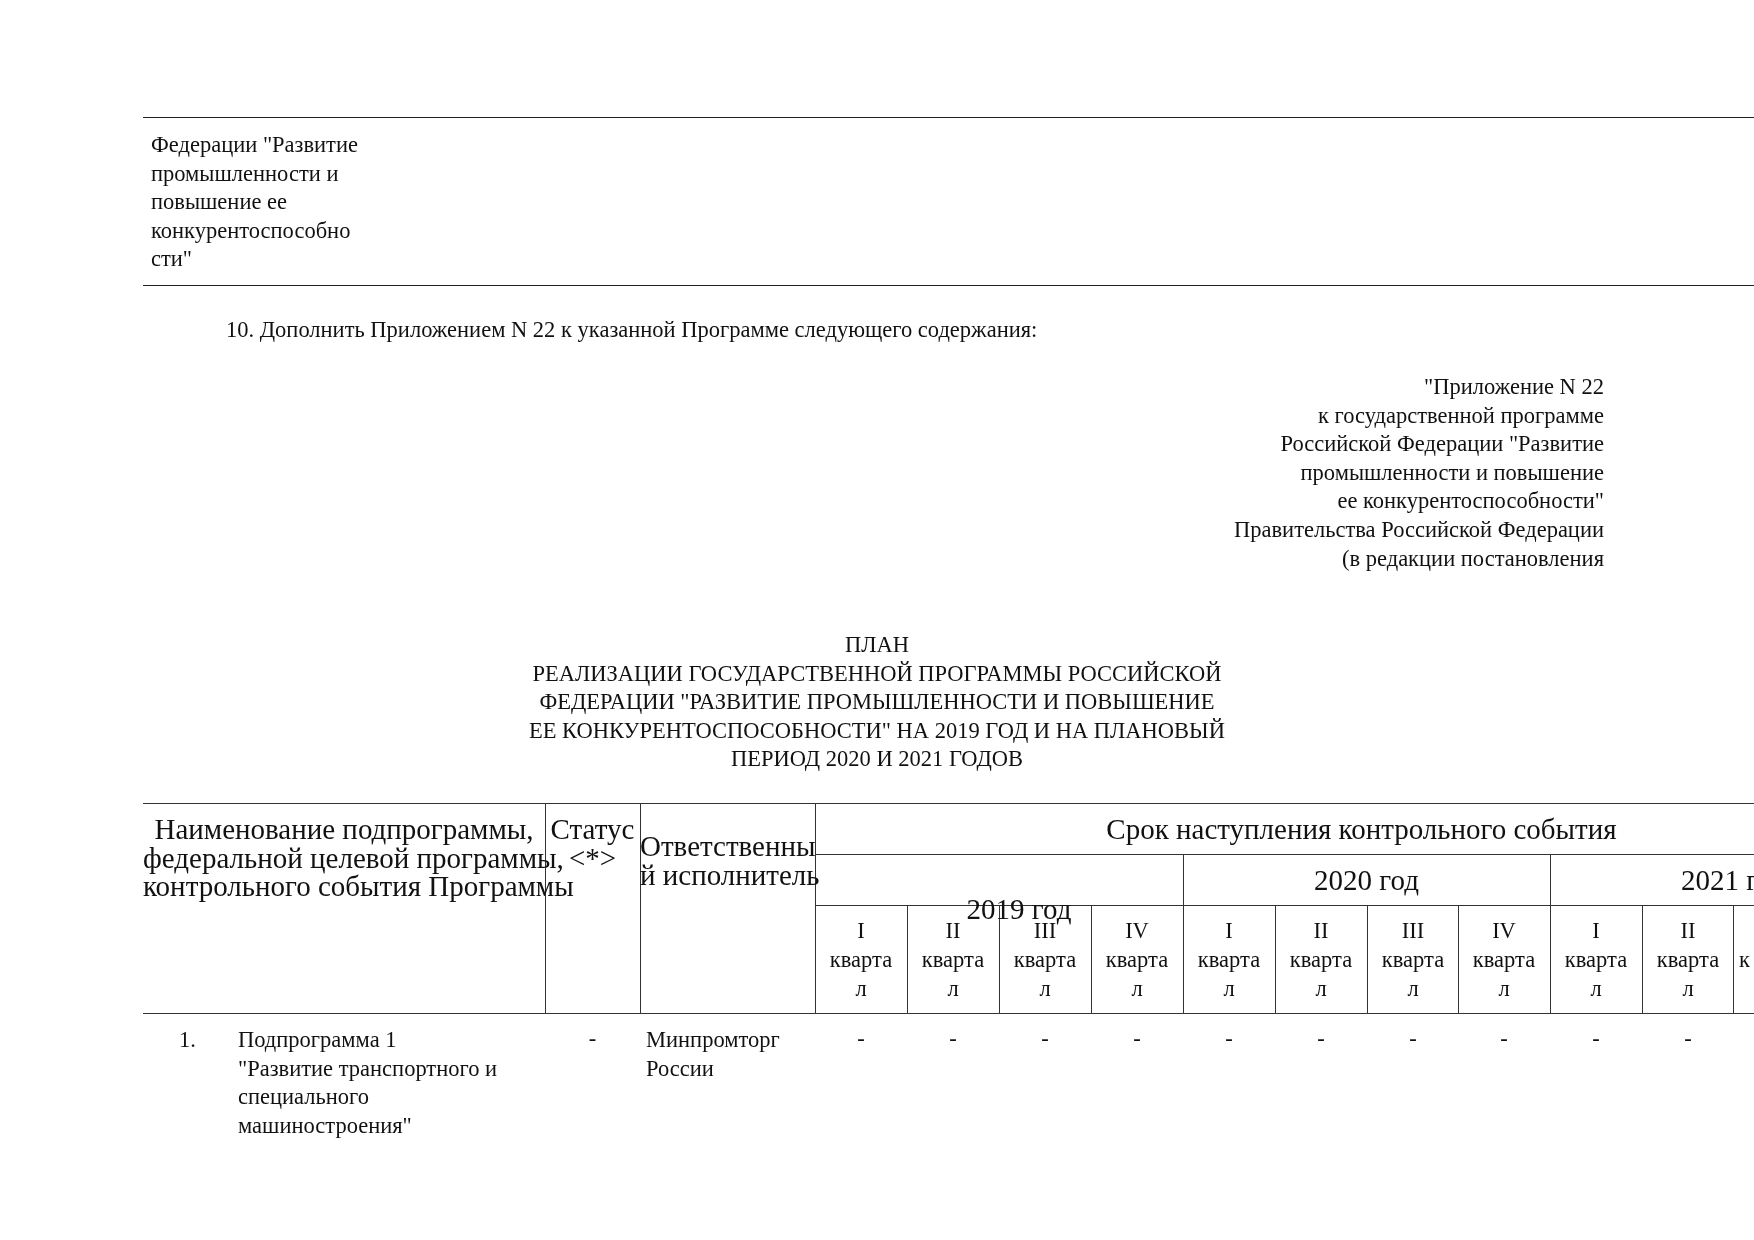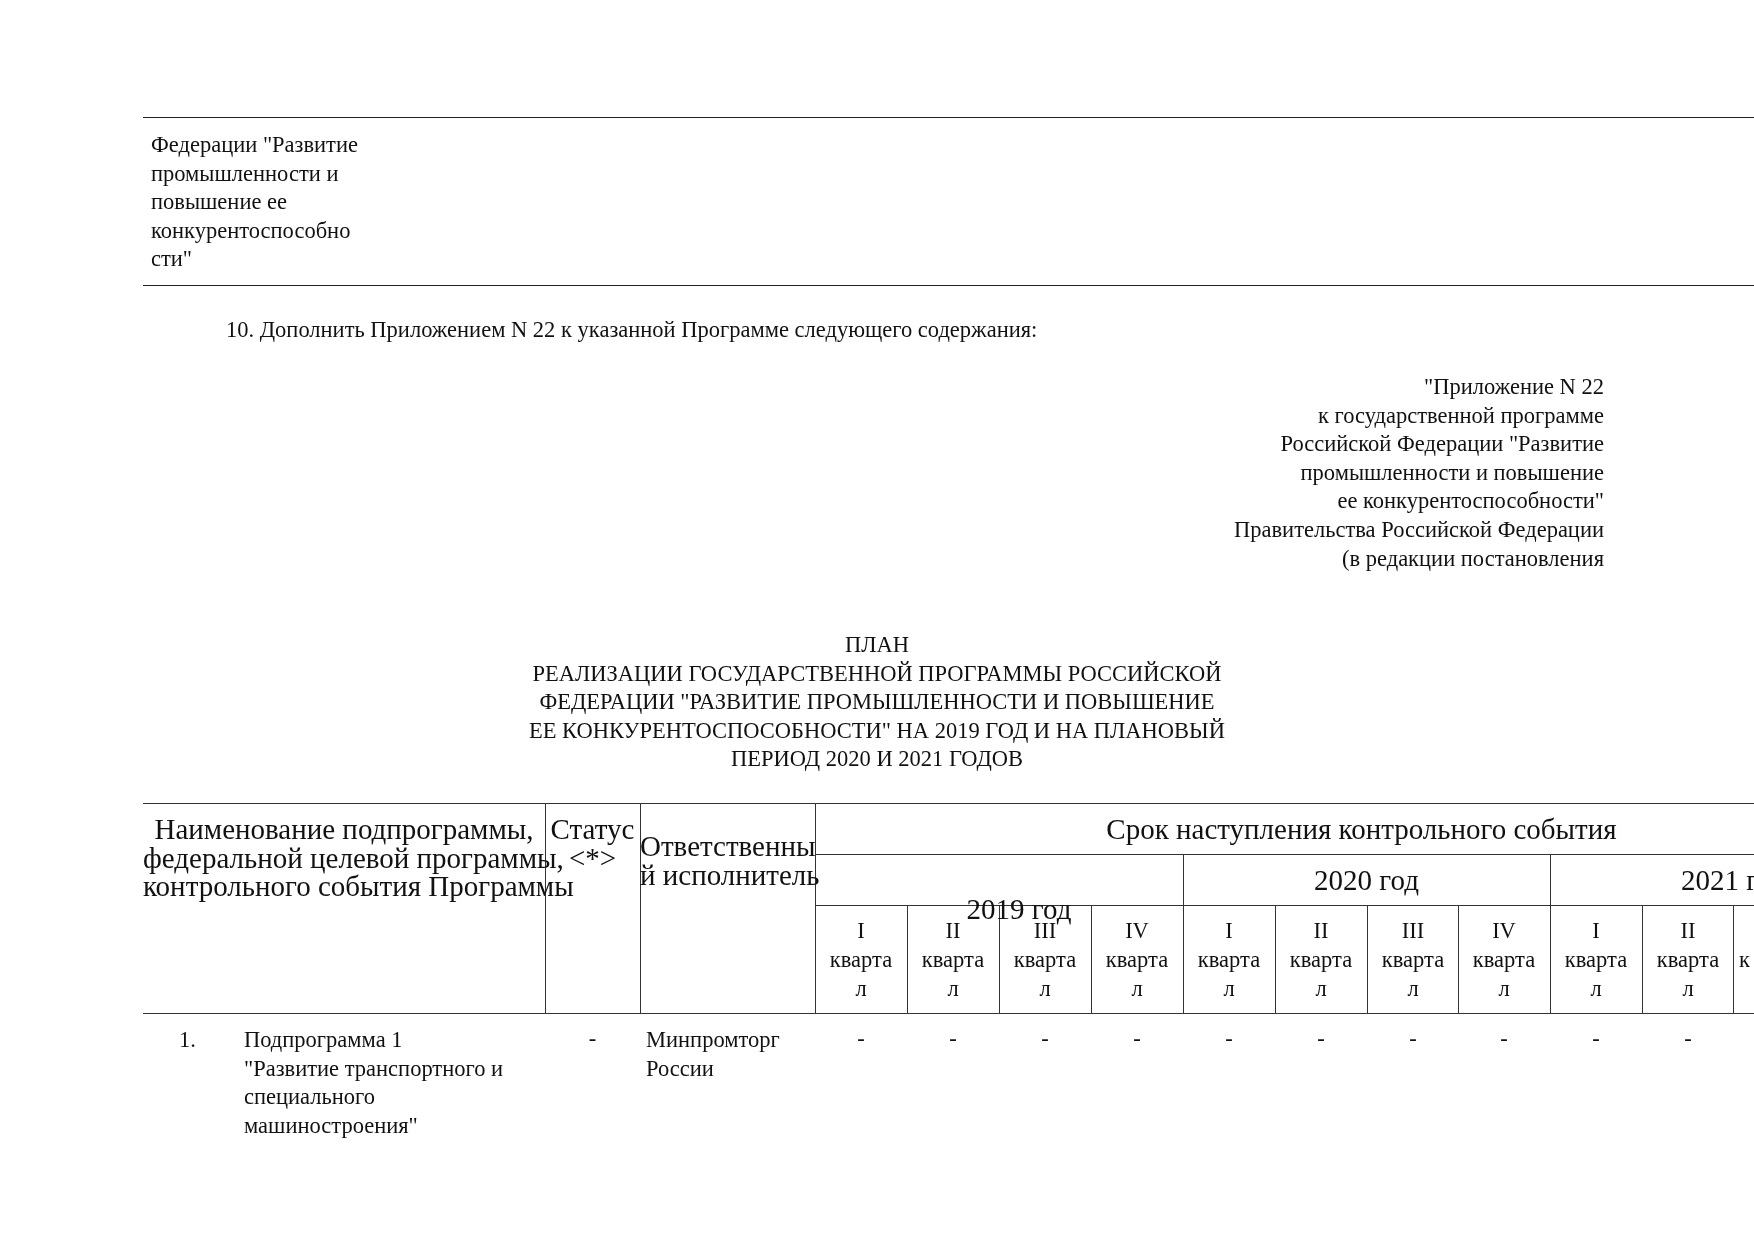--- a/index.html
+++ b/index.html
@@ -148,21 +148,21 @@
       <div>кварта</div>
       <div>л</div>
     </div>
   <div class="qcell" style="left:1735px; top:916px; width:40px; text-align:left; padding-left:4px;">
       <div>&nbsp;</div>
       <div>к</div>
       <div>&nbsp;</div>
     </div>
 
   <div class="abs txt" style="left:179px; top:1026px;">1.</div>
-  <div class="abs txt" style="left:244px; top:1026px;">
+  <div class="abs txt" style="left:238px; top:1026px;">
     <div>Подпрограмма 1</div>
     <div>"Развитие транспортного и</div>
     <div>специального</div>
     <div>машиностроения"</div>
   </div>
   <div class="dash" style="left:545px; width:95px; top:1026px;">-</div>
   <div class="abs txt" style="left:646px; top:1026px;">
     <div>Минпромторг</div>
     <div>России</div>
   </div>

